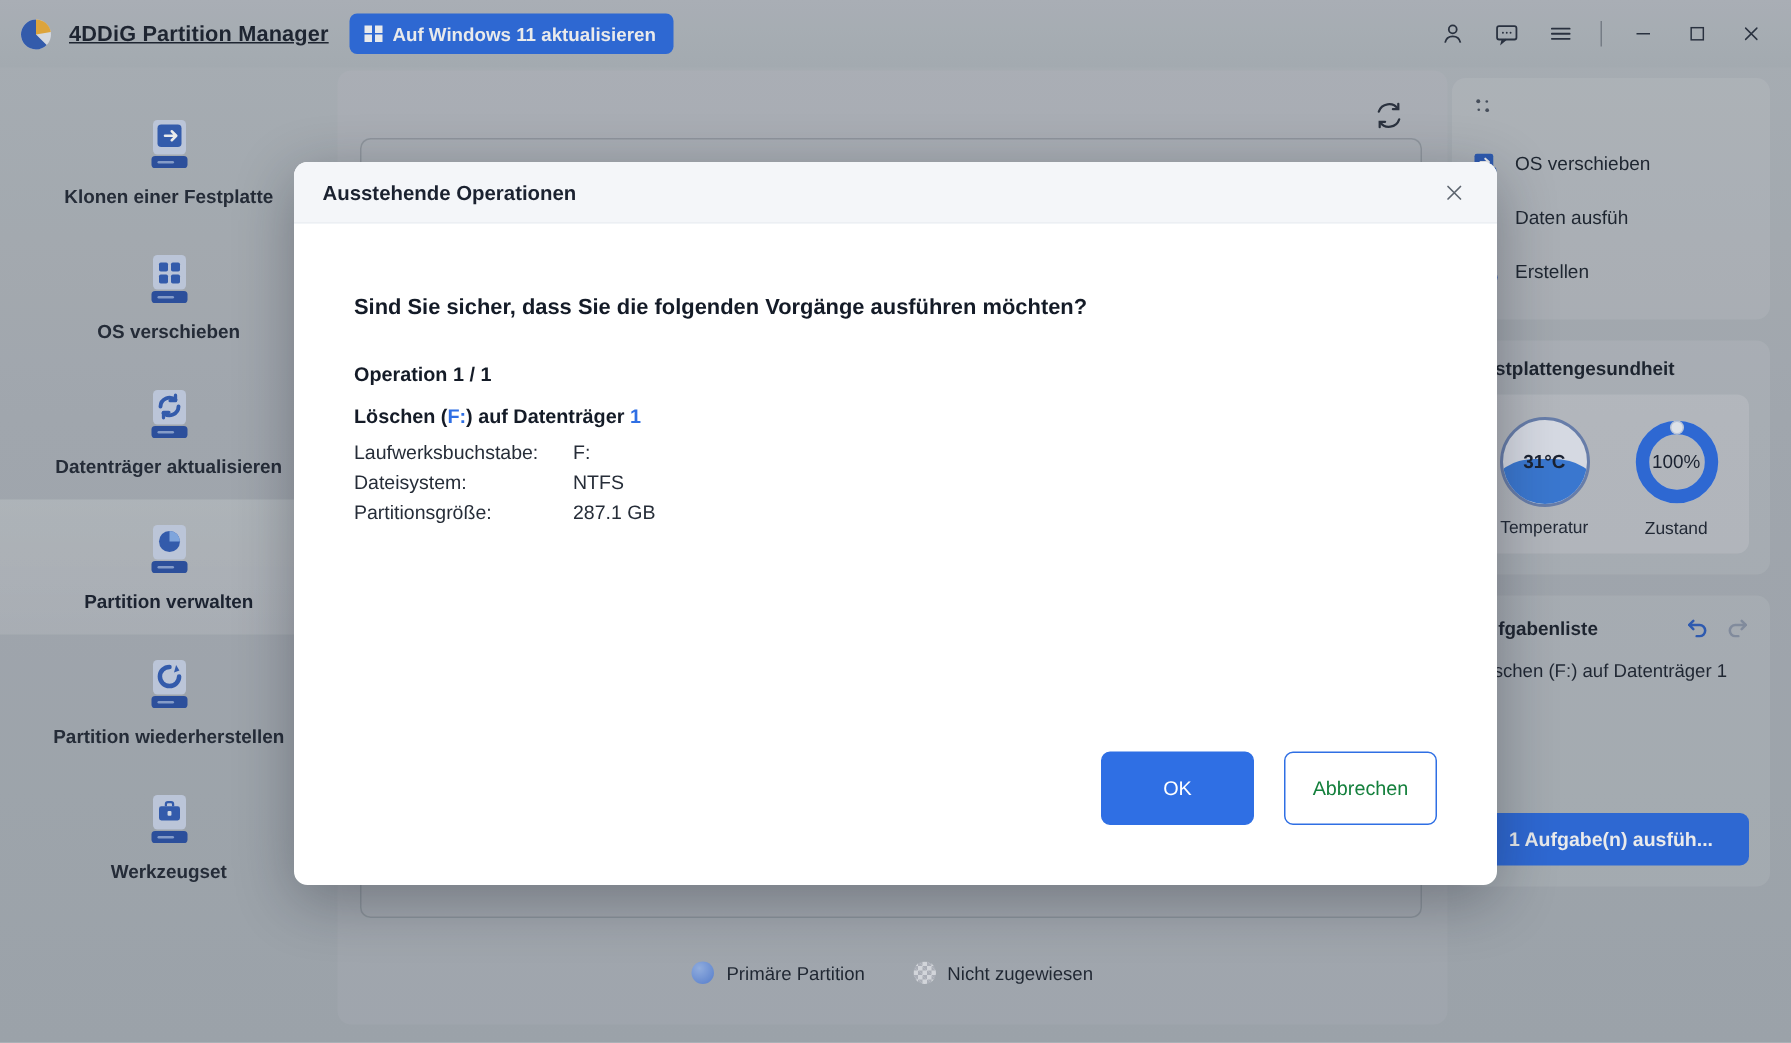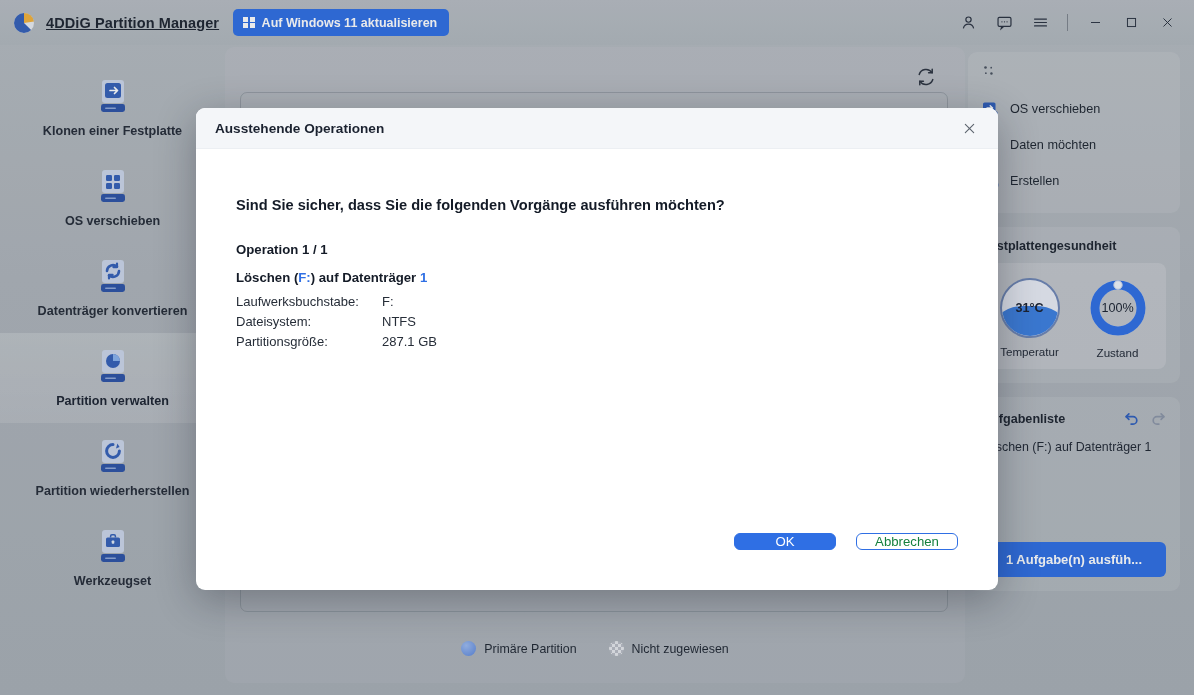--- a/index.html
+++ b/index.html
@@ -188,21 +188,21 @@
   .op-head { font-size:13.2px; font-weight:700; color:#141b27; margin-bottom: 13px; }
   .op-line { font-size:13.2px; font-weight:700; color:#141b27; margin-bottom: 7px; }
   .hl { color:#2f6fe4; }
   .kv { display:flex; font-size:13px; color:#262d38; line-height:20px; }
   .kv .k { width:146px; flex:0 0 146px; }
   .kv .v { }
   .modal-actions {
     position:absolute; right:40px; bottom:40px; display:flex; gap:20px;
   }
   .btn {
-    height:17px; min-width:102px; border-radius:6px; font-size:13.2px;
+    height:49px; min-width:102px; border-radius:6px; font-size:13.2px;
     cursor:pointer; font-family:"Liberation Sans", sans-serif;
   }
   .btn-primary { background:#2f6fe4; color:#fff; border:1px solid #2f6fe4; }
   .btn-secondary { background:#fff; color:#15803d; border:1.5px solid #2f6fe4; }
 </style>
 </head>
 <body>
 
 <div id="app">
 
@@ -297,21 +297,21 @@
     <div class="nav-item">
       <span class="drive-icon">
         <svg viewBox="0 0 34 36" width="34" height="36">
           <rect x="6" y="1" width="22" height="23" rx="3" fill="#ccd6ea"></rect>
           <path d="M11 12a6 6 0 0 1 10-4.3M23 12a6 6 0 0 1-10 4.3" stroke="#3560b8" stroke-width="2.6" fill="none" stroke-linecap="round"></path>
           <path d="M21 4.5v3.6h-3.6M13 19.5v-3.6h3.6" stroke="#3560b8" stroke-width="2.2" fill="none" stroke-linecap="round" stroke-linejoin="round"></path>
           <rect x="5" y="25" width="24" height="8" rx="2.4" fill="#2d53a6"></rect>
           <rect x="9" y="28.4" width="11" height="1.6" rx=".8" fill="#8fa8d8"></rect>
         </svg>
       </span>
-      <span class="nav-label">Datenträger konvertieren</span>
+      <span class="nav-label">Datenträger aktualisieren</span>
     </div>
 
     <div class="nav-item active">
       <span class="drive-icon">
         <svg viewBox="0 0 34 36" width="34" height="36">
           <rect x="6" y="1" width="22" height="23" rx="3" fill="#ccd6ea"></rect>
           <circle cx="17" cy="12" r="7" fill="#3560b8"></circle>
           <path d="M17 12V5a7 7 0 0 1 7 7z" fill="#89b3ef"></path>
           <rect x="5" y="25" width="24" height="8" rx="2.4" fill="#2d53a6"></rect>
           <rect x="9" y="28.4" width="11" height="1.6" rx=".8" fill="#8fa8d8"></rect>
@@ -392,21 +392,21 @@
         </span>
         <span>OS verschieben</span>
       </div>
       <div class="rp-action">
         <span class="ic">
           <svg viewBox="0 0 17 17" width="17" height="17">
             <path d="M2 2h7l6 6-6 6H2z" fill="#2b4fa4"></path>
             <path d="M5.5 6.2 9 9.8M9 6.2 5.5 9.8" stroke="#fff" stroke-width="1.3" stroke-linecap="round"></path>
           </svg>
         </span>
-        <span>Daten möchten</span>
+        <span>Daten ausfüh</span>
       </div>
       <div class="rp-action">
         <span class="ic">
           <svg viewBox="0 0 17 17" width="17" height="17">
             <rect x="2" y="2" width="10" height="11" rx="2" fill="#2b4fa4"></rect>
             <circle cx="12.4" cy="12" r="4" fill="#2f5fbd"></circle>
             <path d="M12.4 10v4M10.4 12h4" stroke="#fff" stroke-width="1.3" stroke-linecap="round"></path>
           </svg>
         </span>
         <span>Erstellen</span>

